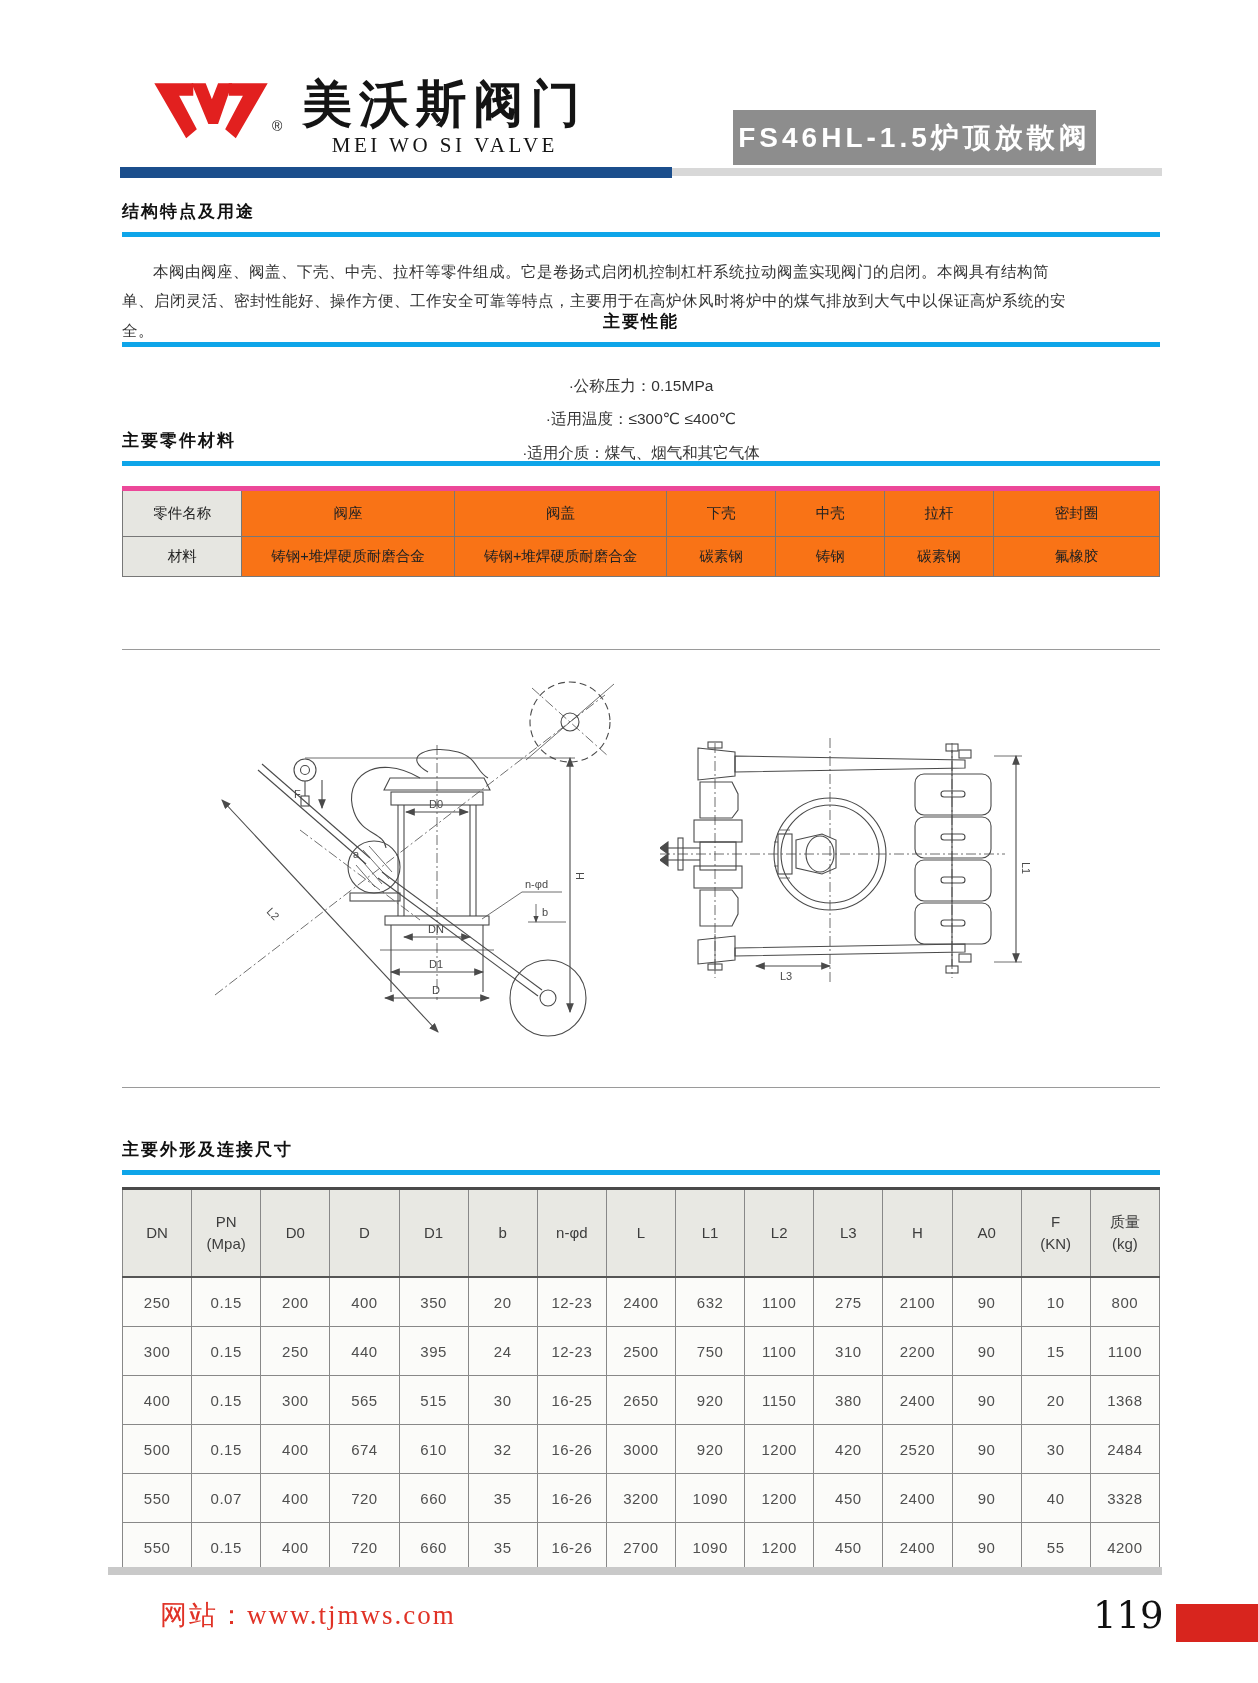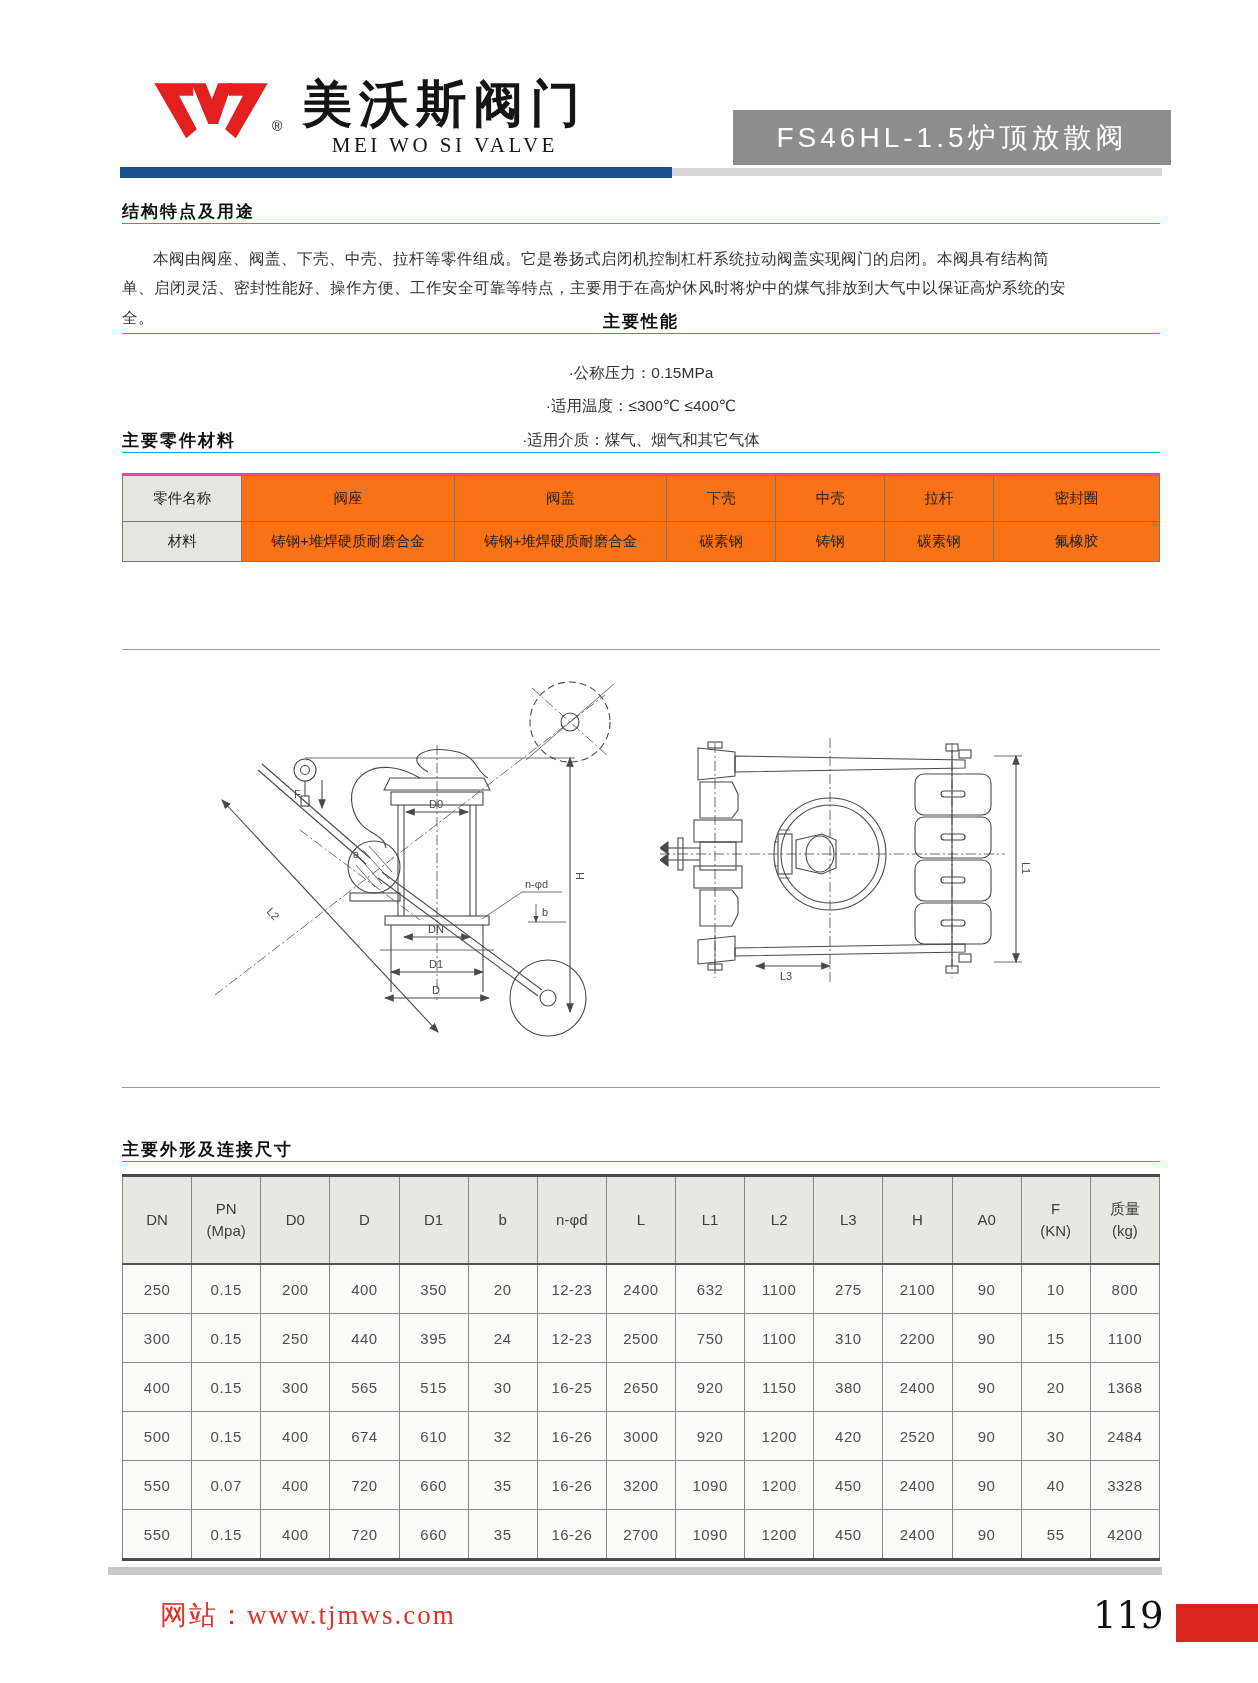--- a/index.html
+++ b/index.html
@@ -16,44 +16,44 @@
   .logo-text { margin-left:20px; }
   .logo-cn {
     font-family:"DejaVu Serif","Liberation Serif",serif;
     font-weight:bold; font-size:50px; line-height:1.05; letter-spacing:7px; color:#141414;
   }
   .logo-en {
     font-family:"Liberation Serif","DejaVu Serif",serif;
     font-size:21px; letter-spacing:3.5px; color:#141414; text-align:center; margin-top:2px;
   }
   .banner {
-    position:absolute; left:733px; top:110px; width:438px; height:55px;
-    background:#8d8d8d; color:#ffffff; font-size:28px; font-weight:normal; letter-spacing:4px;
+    position:absolute; left:733px; top:110px; width:363px; height:55px;
+    background:#8d8d8d; color:#ffffff; font-size:28px; font-weight:bold; letter-spacing:4px;
     display:flex; align-items:center; justify-content:center;
   }
   .rule-blue { position:absolute; left:120px; top:167px; width:552px; height:11px; background:#1b4e8c; }
   .rule-gray { position:absolute; left:672px; top:168px; width:490px; height:8px; background:#d8d8d8; }
 
   
   .section { position:absolute; left:122px; width:1038px; }
   .section-title {
     font-size:17px; font-weight:bold; letter-spacing:2px; color:#111;
-    border-bottom:1px solid #0ea5e9;
+    padding-bottom:9px; border-bottom:5px solid #0ea5e9;
   }
   .para {
     margin-top:20px; width:955px; font-size:15.5px; line-height:1.9; color:#333;
     text-indent:2em; letter-spacing:0.5px;
   }
   .perf-item { font-size:15.5px; line-height:2.15; color:#333; }
   .perf-list { margin-top:22px; }
 
   
   .materials-table {
     margin-top:20px; width:1038px; border-collapse:collapse; table-layout:fixed;
-    border-top:3px solid #ec4899;
+    border-top:5px solid #ec4899;
   }
   .materials-table th, .materials-table td {
     border:1px solid #777; font-weight:normal; text-align:center;
     font-size:14.5px; color:#222; background:#f97316;
   }
   .materials-table th { height:43px; }
   .materials-table td { height:37px; }
   .materials-table .mat-label { background:#e6e6e1; }
 
   

